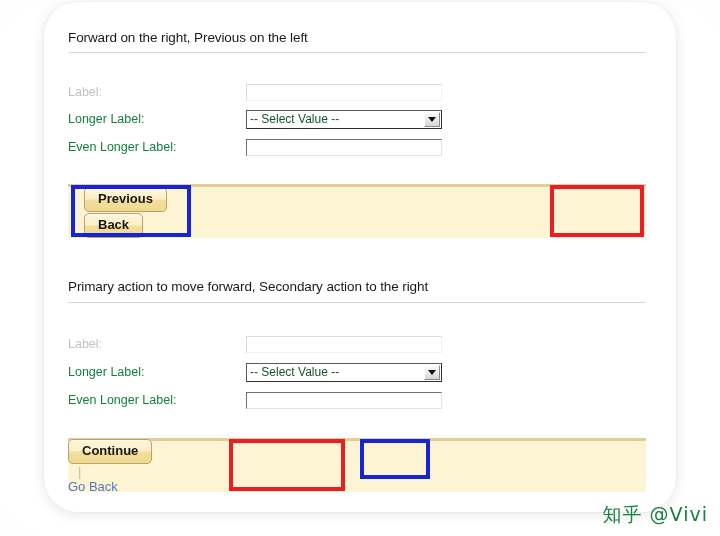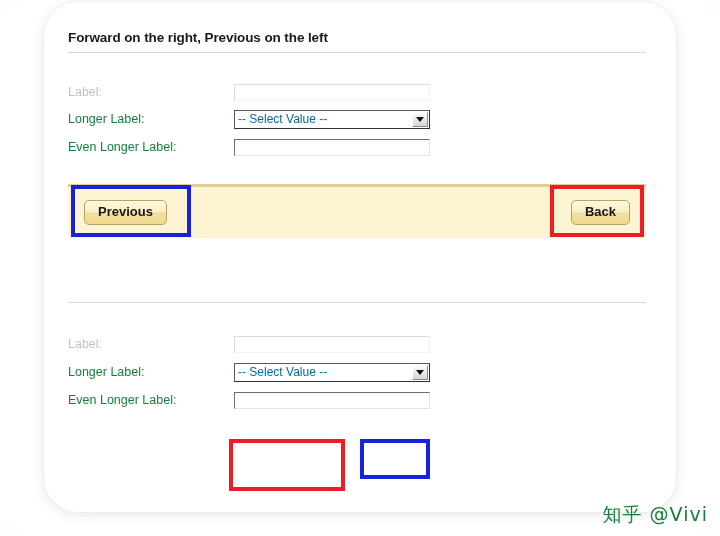--- a/index.html
+++ b/index.html
@@ -42,40 +42,41 @@
     width: 632px;
     height: 510px;
   }
 
   
   .section-heading {
     position: absolute;
     left: 24px;
     width: 584px;
     font-size: 13.5px;
-    font-weight: bold;
+    font-weight: normal;
     color: #1a1a1a;
     letter-spacing: -0.1px;
     white-space: nowrap;
   }
   .divider {
     position: absolute;
     left: 24px;
     width: 578px;
     height: 1px;
     background: #d8d8d8;
   }
 
   
   .form-row {
     position: absolute;
     left: 24px;
     height: 24px;
     display: flex;
     align-items: center;
+    gap: 12px;
   }
   .field-label {
     width: 166px;
     font-size: 12.5px;
     color: #15803d;
     white-space: nowrap;
   }
   .field-label.disabled {
     color: #c2c2c2;
   }
@@ -117,21 +118,21 @@
     display: flex;
     align-items: stretch;
     position: relative;
   }
   .select-value {
     flex: 1;
     display: flex;
     align-items: center;
     padding-left: 3px;
     font-size: 12px;
-    color: #0369a1;
+    color: #14532d;
     white-space: nowrap;
     overflow: hidden;
   }
   .select-arrow-btn {
     width: 16px;
     margin: 1px 1px 1px 0;
     background: linear-gradient(#fbfbfb, #d6d6d6);
     border: 1px solid #8a8a8a;
     border-top-color: #ffffff;
     border-left-color: #ffffff;
@@ -149,21 +150,22 @@
 
   
   .action-bar {
     position: absolute;
     left: 24px;
     width: 578px;
     background: #fdf4d4;
     border-top: 3px solid #e3cd97;
     box-sizing: border-box;
     display: flex;
-    align-items: center;
+    align-items: flex-start;
+    flex-direction: column;
   }
 
   
   .btn {
     font-family: "Liberation Sans", sans-serif;
     font-size: 13px;
     font-weight: bold;
     color: #171717;
     background: linear-gradient(#fdf6dd 0%, #fbefc6 48%, #f2df9e 52%, #efd98e 100%);
     border: 1px solid #b7a36a;
@@ -245,20 +247,21 @@
     </div>
 
     <div class="action-bar" style="top:182px; height:54px; justify-content:space-between; padding:0 16px;">
       <button class="btn">Previous</button>
       <button class="btn">Back</button>
     </div>
 
     <div class="ring blue" style="left:27px; top:183px; width:120px; height:52px;"></div>
     <div class="ring red" style="left:506px; top:183px; width:94px; height:52px;"></div>
 
+    <div class="section-heading" style="top:277px;">Primary action to move forward, Secondary action to the right</div>
     <div class="divider" style="top:300px;"></div>
 
     <div class="form-row" style="top:330px;">
       <span class="field-label disabled">Label:</span>
       <input class="text-input disabled" type="text" disabled="" value="" style="">
     </div>
 
     <div class="form-row" style="top:358px;">
       <span class="field-label">Longer Label:</span>
       <div class="select-box">
@@ -267,20 +270,25 @@
           <span class="arrow-glyph"></span>
         </span>
       </div>
     </div>
 
     <div class="form-row" style="top:386px;">
       <span class="field-label">Even Longer Label:</span>
       <input class="text-input" type="text" value="" style="">
     </div>
 
+    <div class="action-bar" style="top:436px; height:54px; justify-content:center;">
+      <button class="btn">Continue</button>
+      <span class="sep">|</span>
+      <a class="link">Go Back</a>
+    </div>
 
     <div class="ring red" style="left:185px; top:437px; width:116px; height:52px;"></div>
     <div class="ring blue" style="left:316px; top:437px; width:70px; height:40px;"></div>
 
   </div>
 </div>
 
 <div id="watermark">知乎 @Vivi</div>
 
 </body></html>

